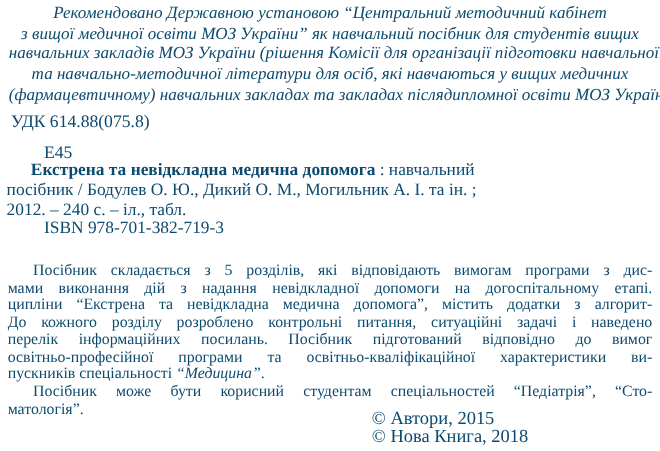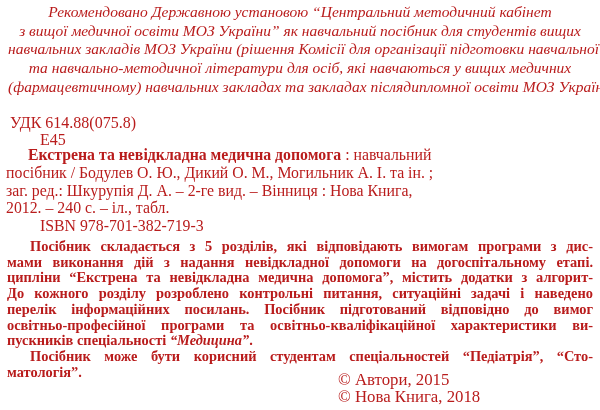--- a/index.html
+++ b/index.html
@@ -1,38 +1,38 @@
 <!DOCTYPE html>
 <html><head>
 <meta charset="utf-8">
 <style>
   html, body { margin: 0; padding: 0; background: #ffffff; }
   .page {
     position: relative;
     width: 600px;
     height: 410px;
     background: #ffffff;
-    color: #b91c1c;
+    color: #0c4a6e;
     font-family: "Liberation Serif", "DejaVu Serif", serif;
     overflow: hidden;
   }
   
   .rec {
     position: absolute;
     top: 3px; left: 8px; right: 8px;
     text-align: center;
     font-style: italic;
     font-size: 15.5px;
     line-height: 18.7px;
   }
   .rec .rline { white-space: nowrap; }
   
   .udc {
     position: absolute;
-    top: 114px; left: 10px;
+    top: 102px; left: 10px;
     font-size: 16px;
     white-space: nowrap;
   }
   .amark {
     position: absolute;
     top: 131px; left: 40px;
     font-size: 16px;
     white-space: nowrap;
   }
   
@@ -48,21 +48,21 @@
   .biblio .btitle { font-weight: bold; }
   .biblio .isbn { padding-left: 34px; }
   
   .ann {
     position: absolute;
     top: 239px; left: 7px;
     width: 586px;
     font-size: 14.4px;
     line-height: 15.7px;
   }
-  .ann .ln { text-align: justify; text-align-last: justify; font-weight: bold; }
+  .ann .ln { text-align: justify; text-align-last: justify; }
   .ann .ln.end { text-align: left; text-align-last: left; }
   .ann .ind { text-indent: 23px; }
   .ann .it { font-style: italic; margin-top: 28px; }
   
   .cr {
     position: absolute;
     top: 371px; left: 338px;
     font-size: 16.8px;
     line-height: 17px;
     white-space: nowrap;
@@ -80,21 +80,20 @@
     <div class="rline">та навчально-методичної літератури для осіб, які навчаються у вищих медичних</div>
     <div class="rline">(фармацевтичному) навчальних закладах та закладах післядипломної освіти МОЗ України,</div>
   </div>
 
   <div class="udc">УДК 614.88(075.8)</div>
   <div class="amark">Е45</div>
 
   <div class="biblio">
     <div class="bline l1"><span class="btitle">Екстрена та невідкладна медична допомога</span><span> : навчальний</span></div>
     <div class="bline">посібник / Бодулев О. Ю., Дикий О. М., Могильник А. І. та ін. ;</div>
-    <div class="bline">заг. ред.: Шкурупія Д. А. – 2-ге вид. – Вінниця : Нова Книга,</div>
     <div class="bline">2012. – 240 с. – іл., табл.</div>
     <div class="bline isbn">ISBN 978-701-382-719-3</div>
   </div>
 
   <div class="ann">
     <div class="ln ind">Посібник складається з 5 розділів, які відповідають вимогам програми з дис-</div>
     <div class="ln">мами виконання дій з надання невідкладної допомоги на догоспітальному етапі.</div>
     <div class="ln">ципліни “Екстрена та невідкладна медична допомога”, містить додатки з алгорит-</div>
     <div class="ln">До кожного розділу розроблено контрольні питання, ситуаційні задачі і наведено</div>
     <div class="ln">перелік інформаційних посилань. Посібник підготований відповідно до вимог</div>

